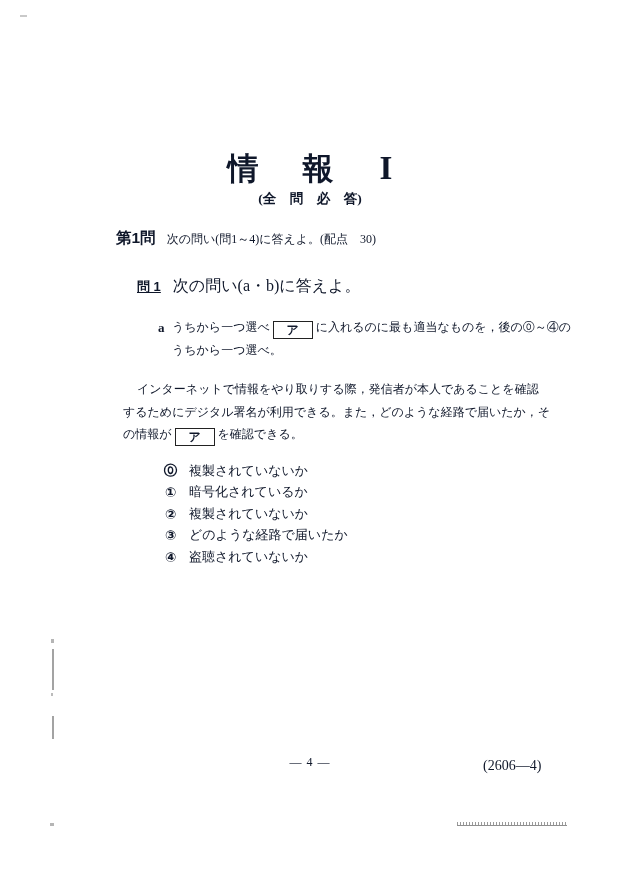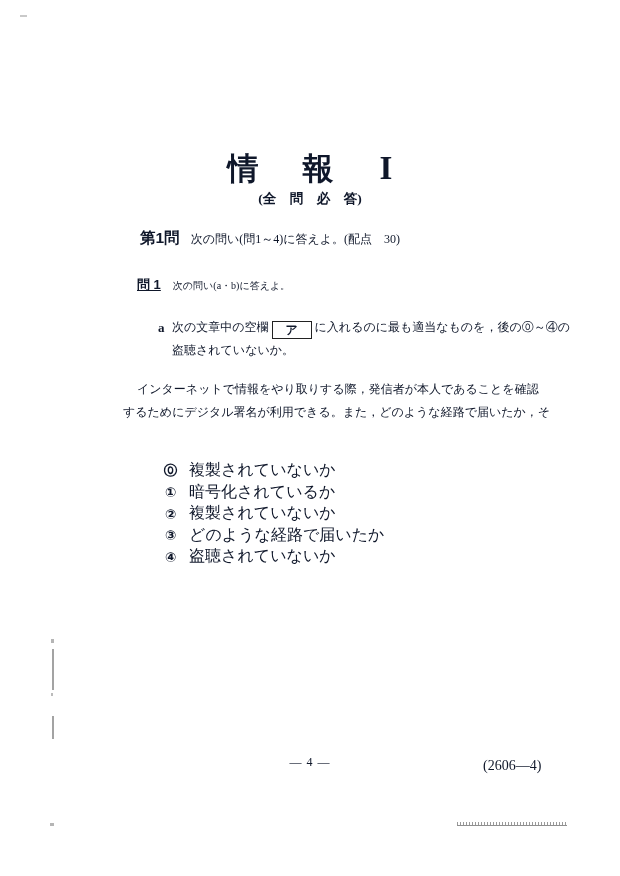--- a/index.html
+++ b/index.html
@@ -13,28 +13,28 @@
 
   
   .title-row { position:absolute; top:140px; left:0; right:0; text-align:center;
     font-weight:bold; font-size:31px; letter-spacing:0; }
   .title-row .t2 { margin-left:44px; }
   .title-row .t3 { margin-left:46px; font-size:33px; font-family:"Liberation Serif","DejaVu Serif",serif; }
   .subtitle { position:absolute; top:182px; left:0; right:0; text-align:center;
     font-size:13.5px; font-weight:600;font-family:Liberation Serif, serif; }
 
   
-  .section-head { position:absolute; top:220px; left:140px; display:flex; align-items:baseline;text-align:center; }
+  .section-head { position:absolute; top:220px; left:116px; display:flex; align-items:baseline;text-align:center; }
   .sec-label { font-family:"Liberation Sans","DejaVu Sans",sans-serif; font-weight:bold; font-size:15.5px; }
   .sec-instr { font-size:12px; margin-left:11px; }
 
   
   .q1-head { position:absolute; top:268px; left:137px; display:flex; align-items:baseline; }
   .q-label { font-family:"Liberation Sans","DejaVu Sans",sans-serif; font-weight:bold; font-size:13px;text-decoration:underline; }
-  .q-instr { font-size:10px; margin-left:12px; }
+  .q-instr { font-size:16px; margin-left:12px; }
 
   
   .sub-a { position:absolute; top:308px; left:158px; width:420px; font-size:12px; line-height:23px; }
   .sub-a .sub-label { position:absolute; left:0; top:0; font-weight:bold; font-size:13px; }
   .sub-a .sub-body { margin-left:14px; }
   .sub-a .line { white-space:nowrap; }
 
   .blank-box {
     display:inline-block; border:1.4px solid #222; width:38px; height:16px;
     line-height:16px; text-align:center; font-weight:bold; font-size:12px;
@@ -43,21 +43,21 @@
 
   
   .passage { position:absolute; top:370px; left:123px; width:420px; font-size:12px; line-height:22.5px; }
   .passage .line { white-space:nowrap; }
   .passage .indent { text-indent:14px; }
 
   
   .options { position:absolute; top:452px; left:163px; }
   .opt-row { display:flex; align-items:center; height:21.5px; }
   .opt-num { font-family:"DejaVu Sans",sans-serif; font-size:13.5px; font-weight:bold; width:15px; text-align:center; }
-  .opt-text { font-size:16px; margin-left:11px; }
+  .opt-text { font-size:13px; margin-left:11px; }
 
   
   .footer-page { position:absolute; top:747px; left:0; width:620px; text-align:center; font-size:12px; letter-spacing:1px; }
   .footer-code { position:absolute; top:750px; left:483px; font-size:14px; }
 
   
   .art { position:absolute; }
   .art-dash-top { left:20px; top:7px; width:7px; height:2px; background:#c9c9c9; }
   .art-tick-1 { left:51px; top:631px; width:3px; height:4px; background:#b5b5b5; }
   .art-vline-1 { left:52px; top:641px; width:2px; height:41px; background:#a3a3a3; }
@@ -85,29 +85,32 @@
 
   <div class="q1-head">
     <span class="q-label">問 1</span>
     <span class="q-instr">次の問い(a・b)に答えよ。</span>
   </div>
 
   <div class="sub-a">
     <span class="sub-label">a</span>
     <div class="sub-body">
       <div class="line">
-        <span>次の文章中の空欄</span><span class="blank-box">ア</span><span>に入れるのに最も適当なものを，後の⓪～④の</span>
+        <span>うちから一つ選べ</span><span class="blank-box">ア</span><span>に入れるのに最も適当なものを，後の⓪～④の</span>
       </div>
-      <div class="line">盗聴されていないか。</div>
+      <div class="line">うちから一つ選べ。</div>
     </div>
   </div>
 
   <div class="passage">
     <div class="line indent">インターネットで情報をやり取りする際，発信者が本人であることを確認</div>
     <div class="line">するためにデジタル署名が利用できる。また，どのような経路で届いたか，そ</div>
+    <div class="line">
+      <span>の情報が</span><span class="blank-box">ア</span><span>を確認できる。</span>
+    </div>
   </div>
 
   <div class="options">
     <div class="opt-row">
       <span class="opt-num">⓪</span>
       <span class="opt-text">複製されていないか</span>
     </div>
     <div class="opt-row">
       <span class="opt-num">①</span>
       <span class="opt-text">暗号化されているか</span>

